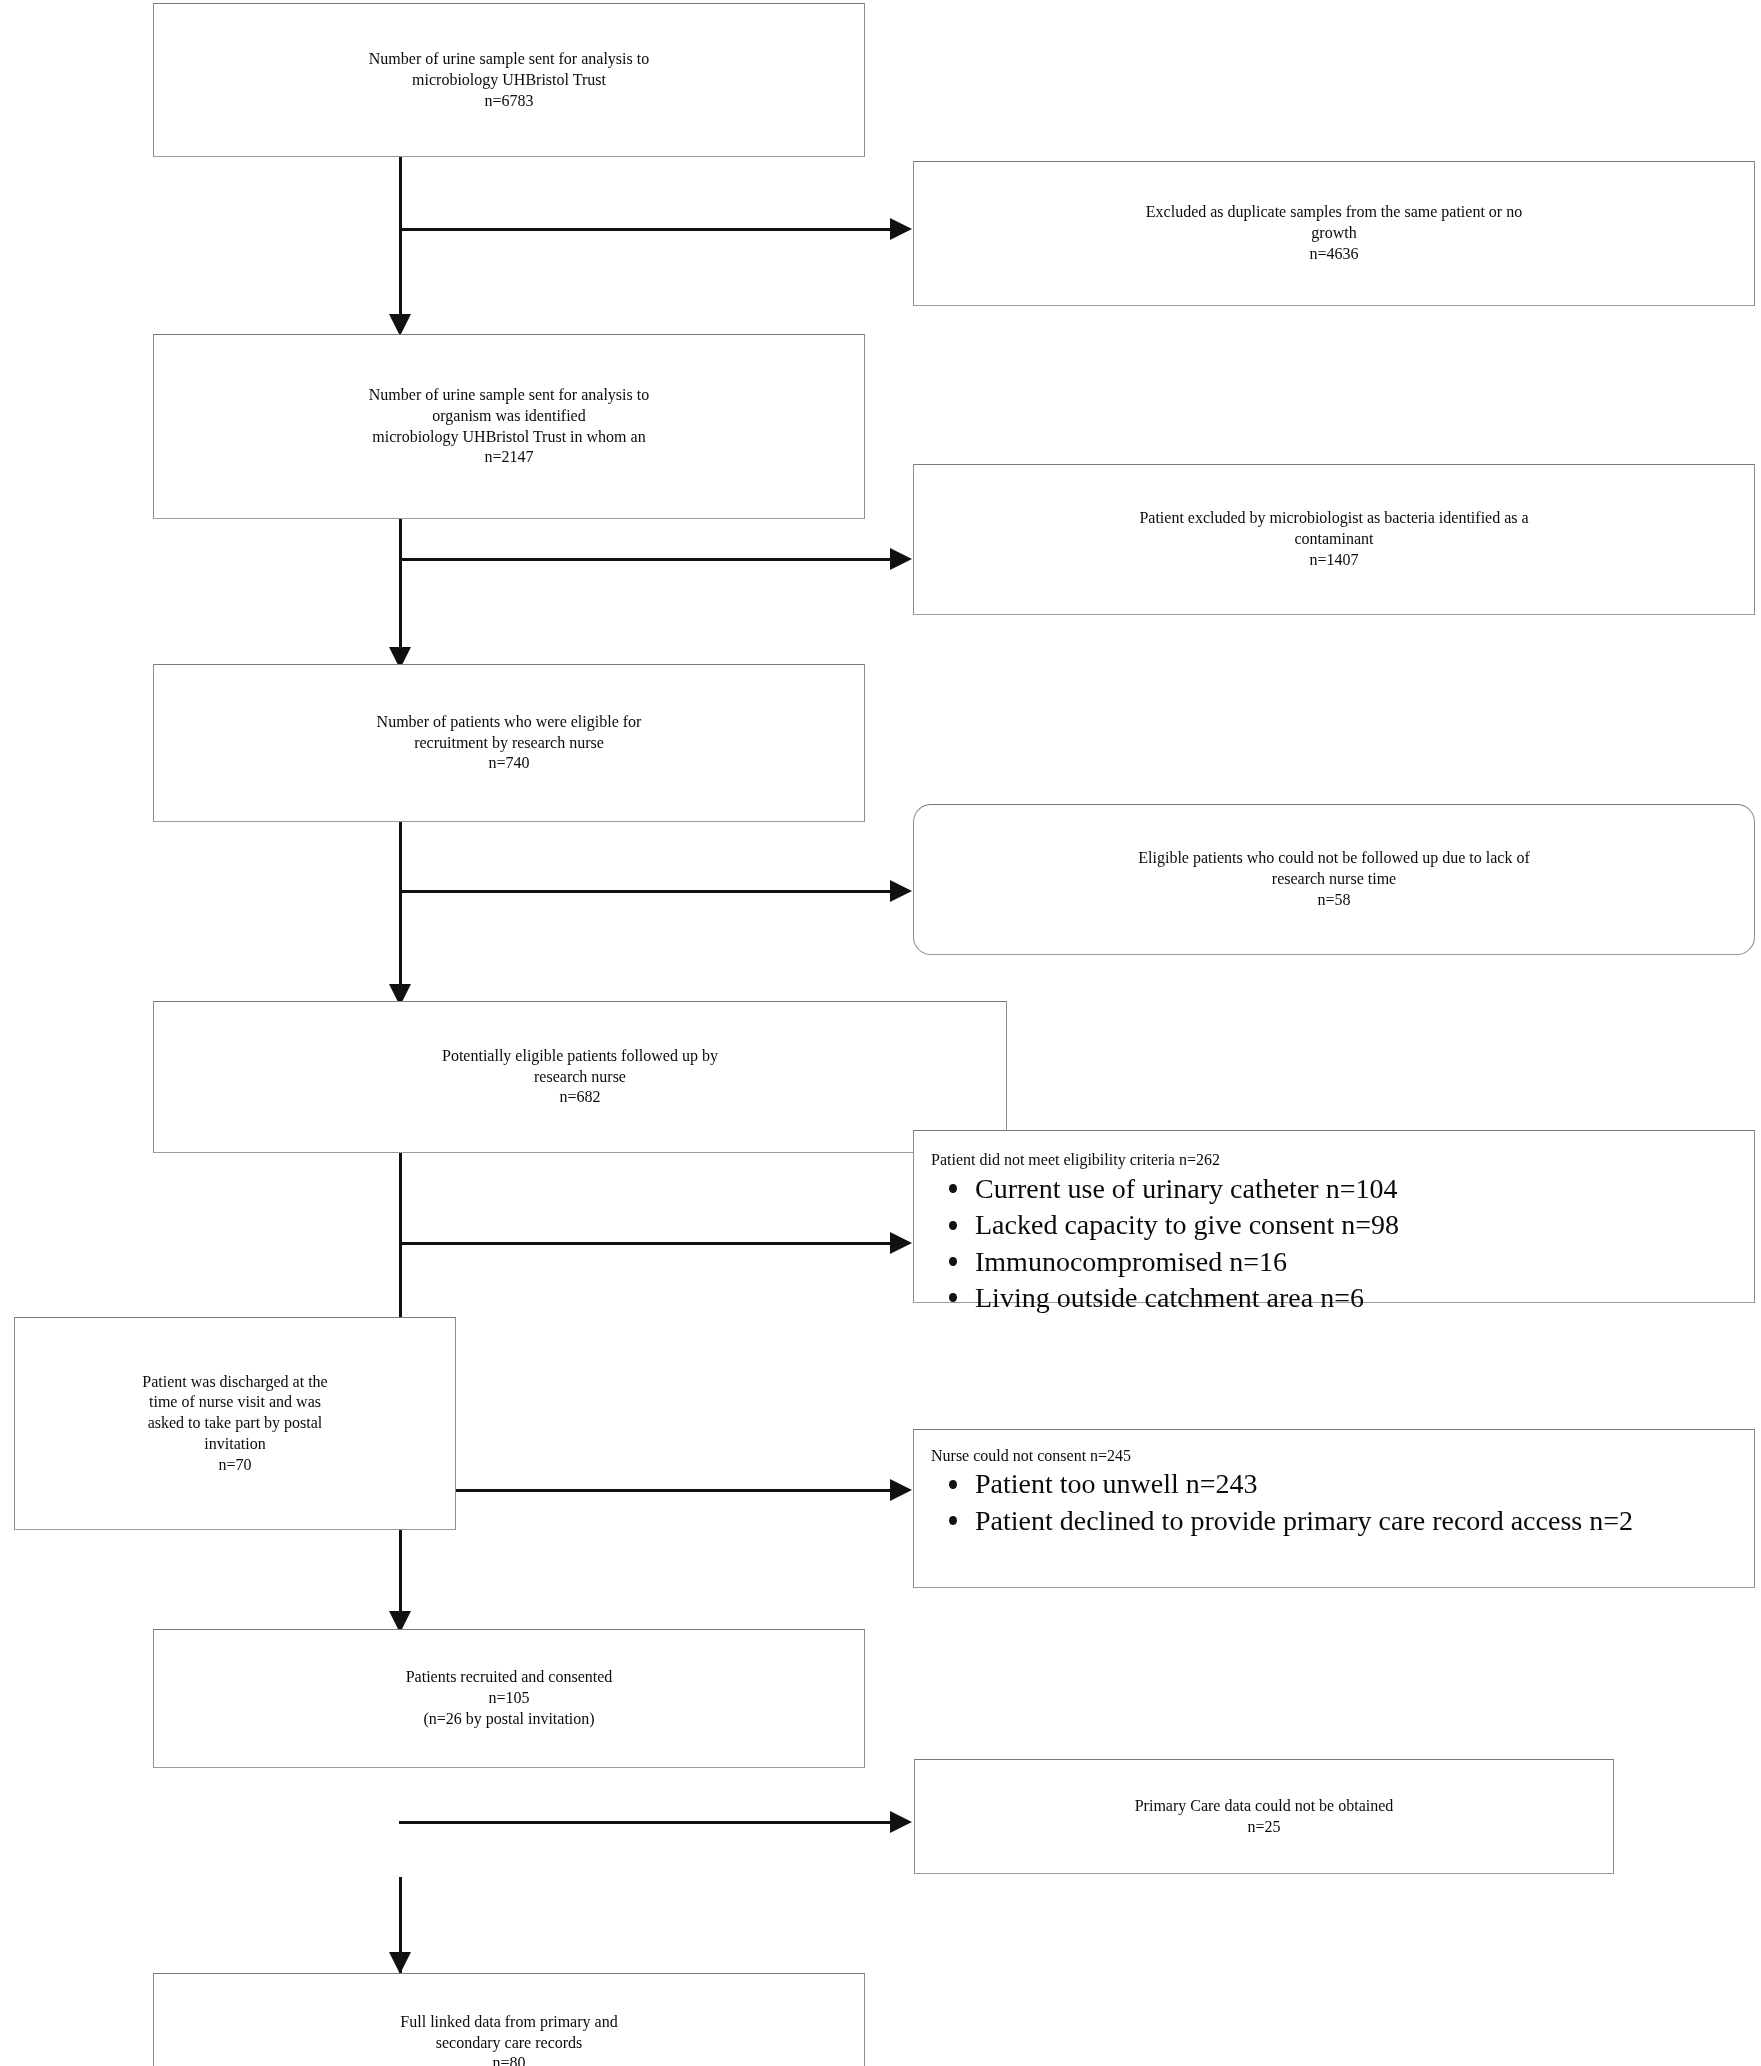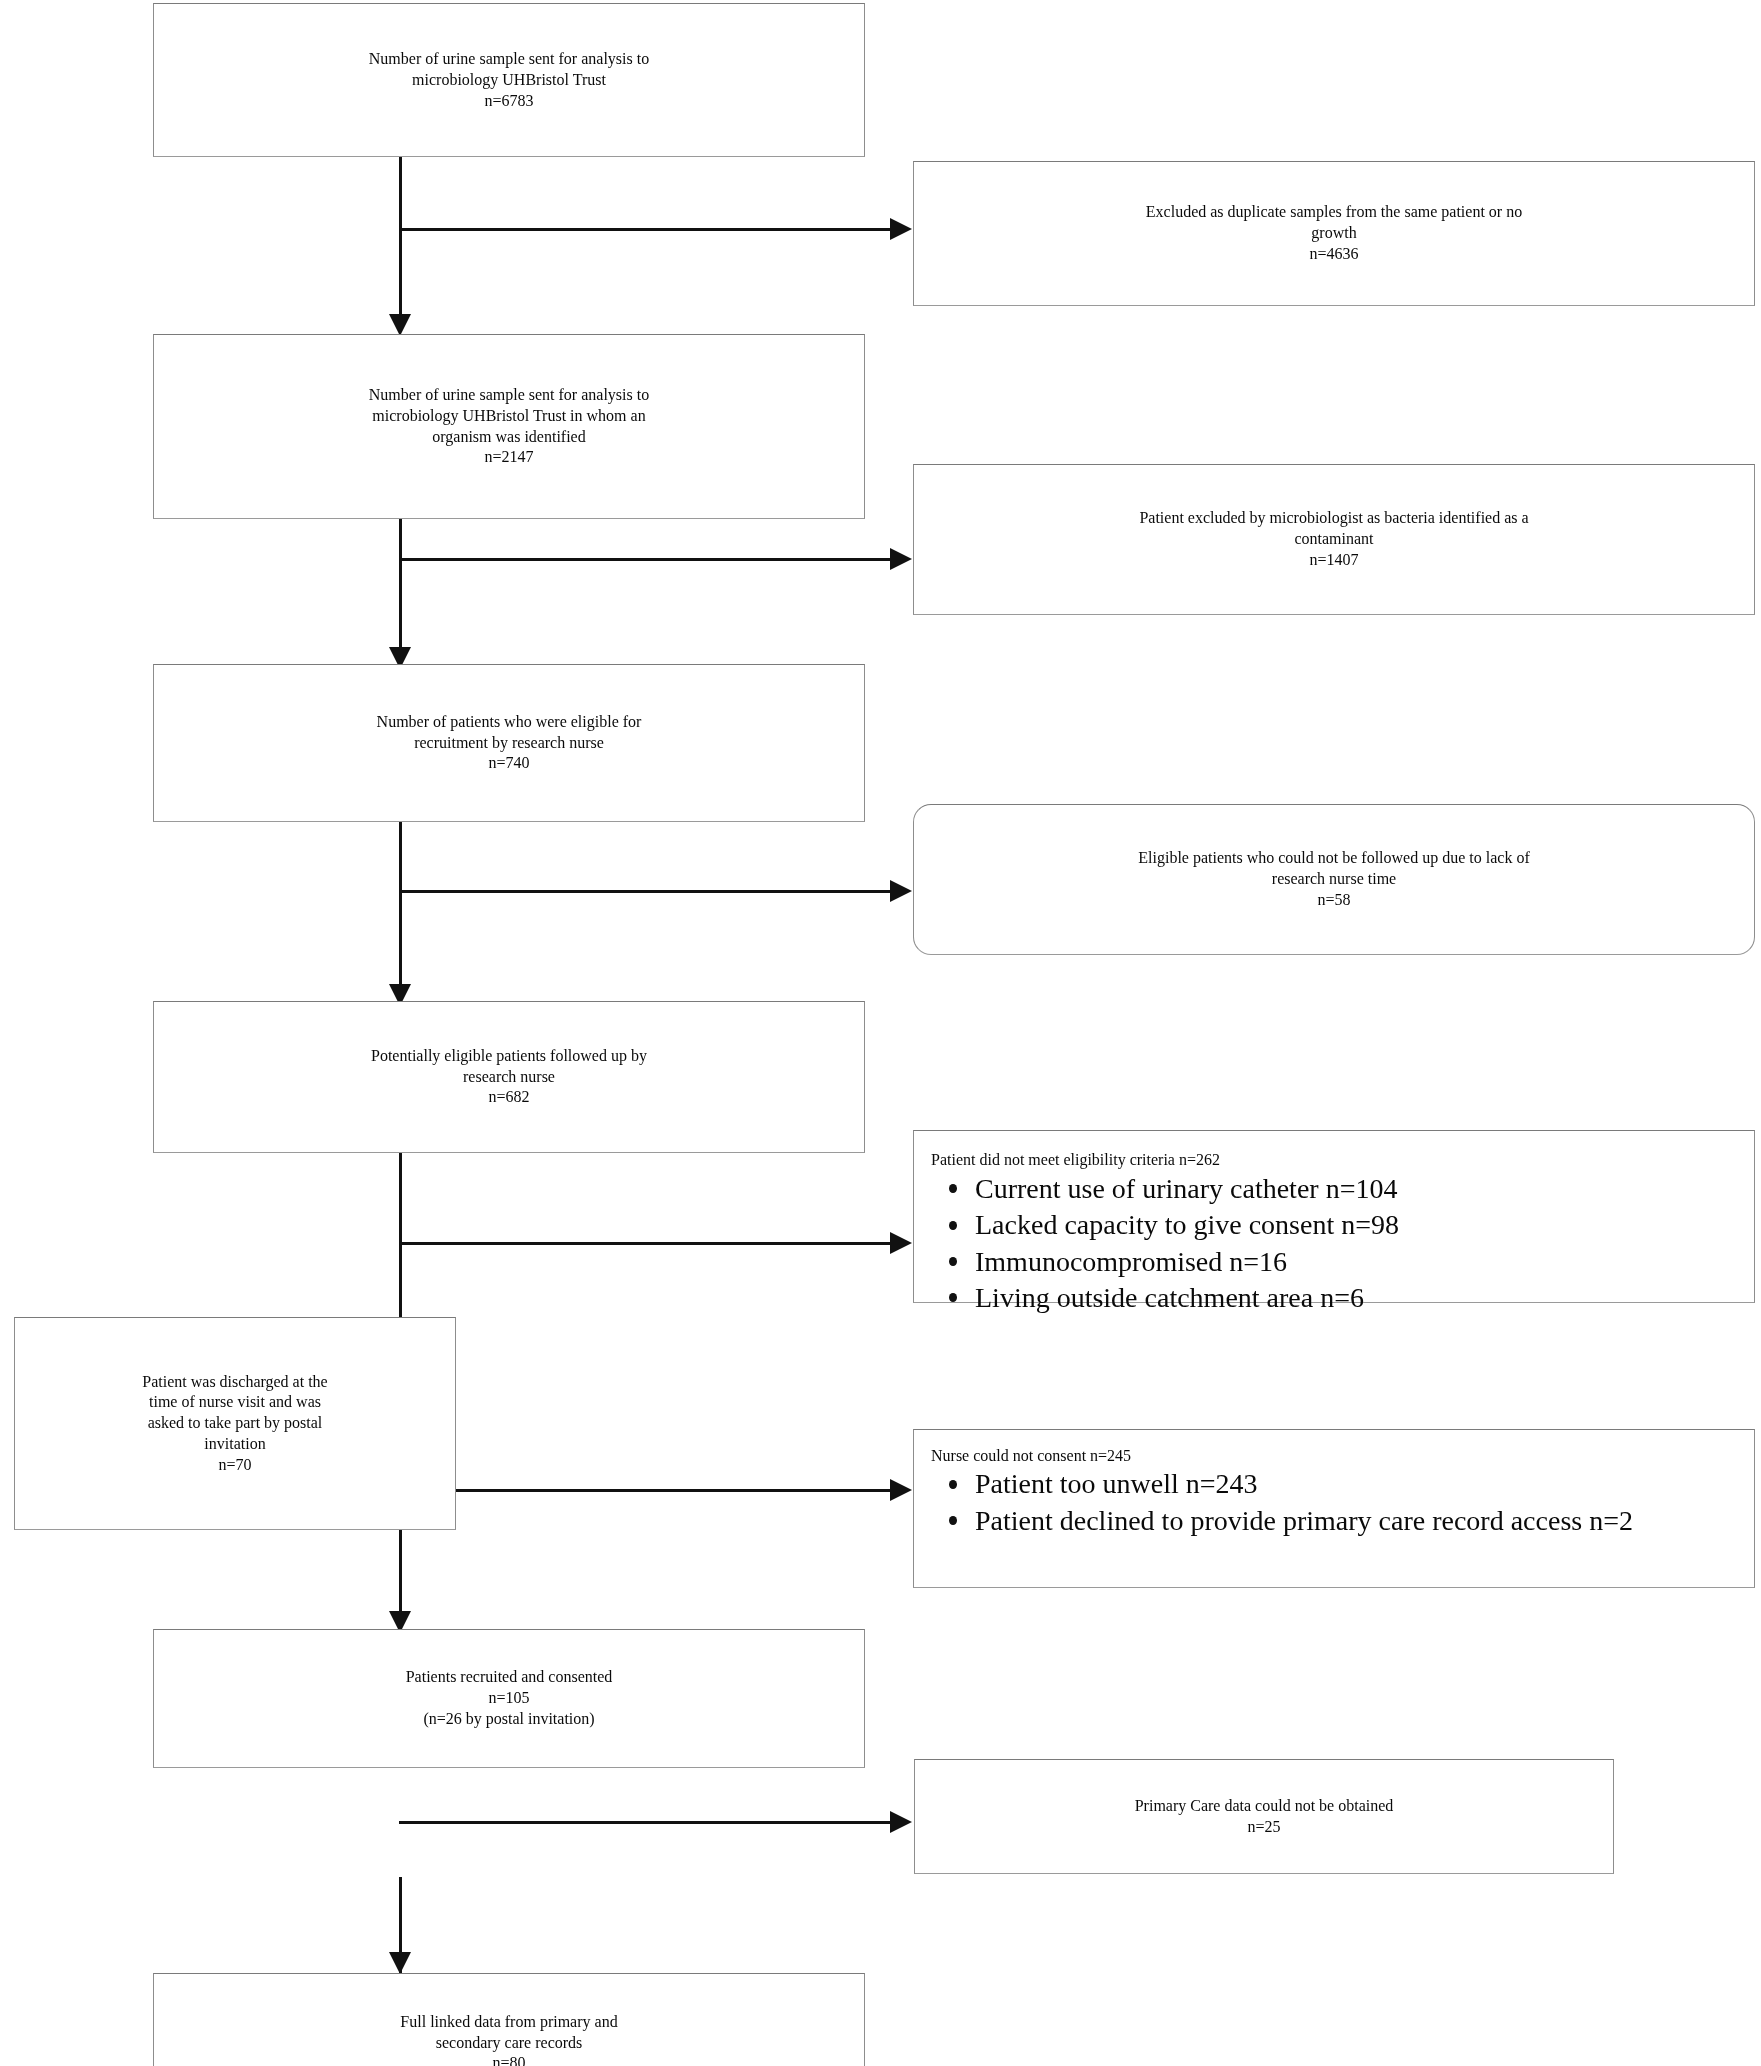--- a/index.html
+++ b/index.html
@@ -143,32 +143,32 @@
   <div class="arrow-right" style="left:890px; top:1811px;"></div>
 
   <div class="node" style="left:153px; top:3.4px; width:712px; height:154px;">
     <div class="line">Number of urine sample sent for analysis to</div>
     <div class="line">microbiology UHBristol Trust</div>
     <div class="line">n=6783</div>
   </div>
 
   <div class="node" style="left:153px; top:334px; width:712px; height:185px;">
     <div class="line">Number of urine sample sent for analysis to</div>
+    <div class="line">organism was identified</div>
     <div class="line">microbiology UHBristol Trust in whom an</div>
-    <div class="line">organism was identified</div>
     <div class="line">n=2147</div>
   </div>
 
   <div class="node" style="left:153px; top:664px; width:712px; height:158px;">
     <div class="line">Number of patients who were eligible for</div>
     <div class="line">recruitment by research nurse</div>
     <div class="line">n=740</div>
   </div>
 
-  <div class="node" style="left:153px; top:1001px; width:712px; height:152px;">
+  <div class="node" style="left:153px; top:1001px; width:854px; height:152px;">
     <div class="line">Potentially eligible patients followed up by</div>
     <div class="line">research nurse</div>
     <div class="line">n=682</div>
   </div>
 
   <div class="node" style="left:153px; top:1629px; width:712px; height:139px;">
     <div class="line">Patients recruited and consented</div>
     <div class="line">n=105</div>
     <div class="line">(n=26 by postal invitation)</div>
   </div>

